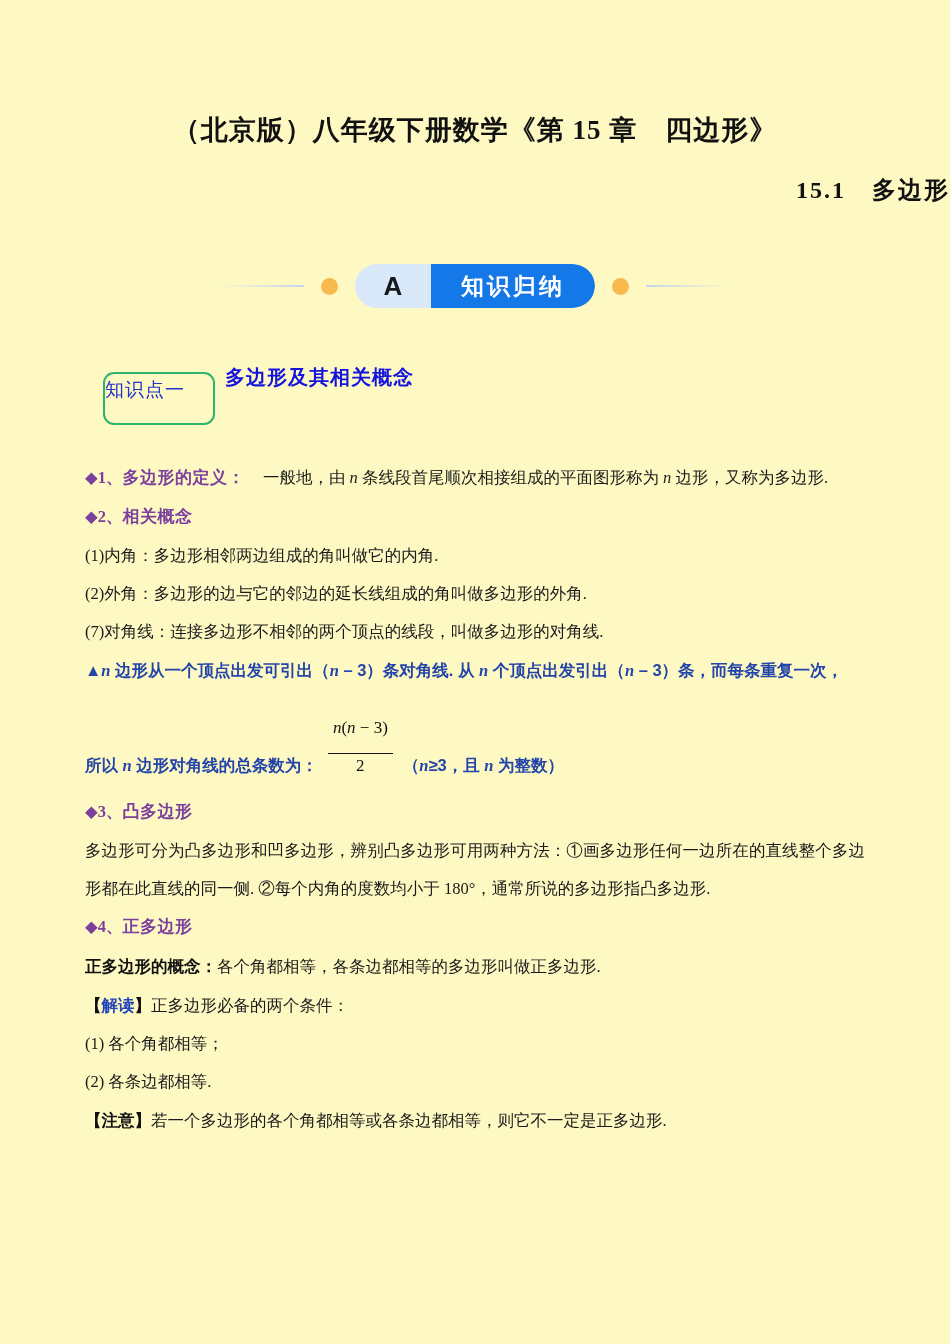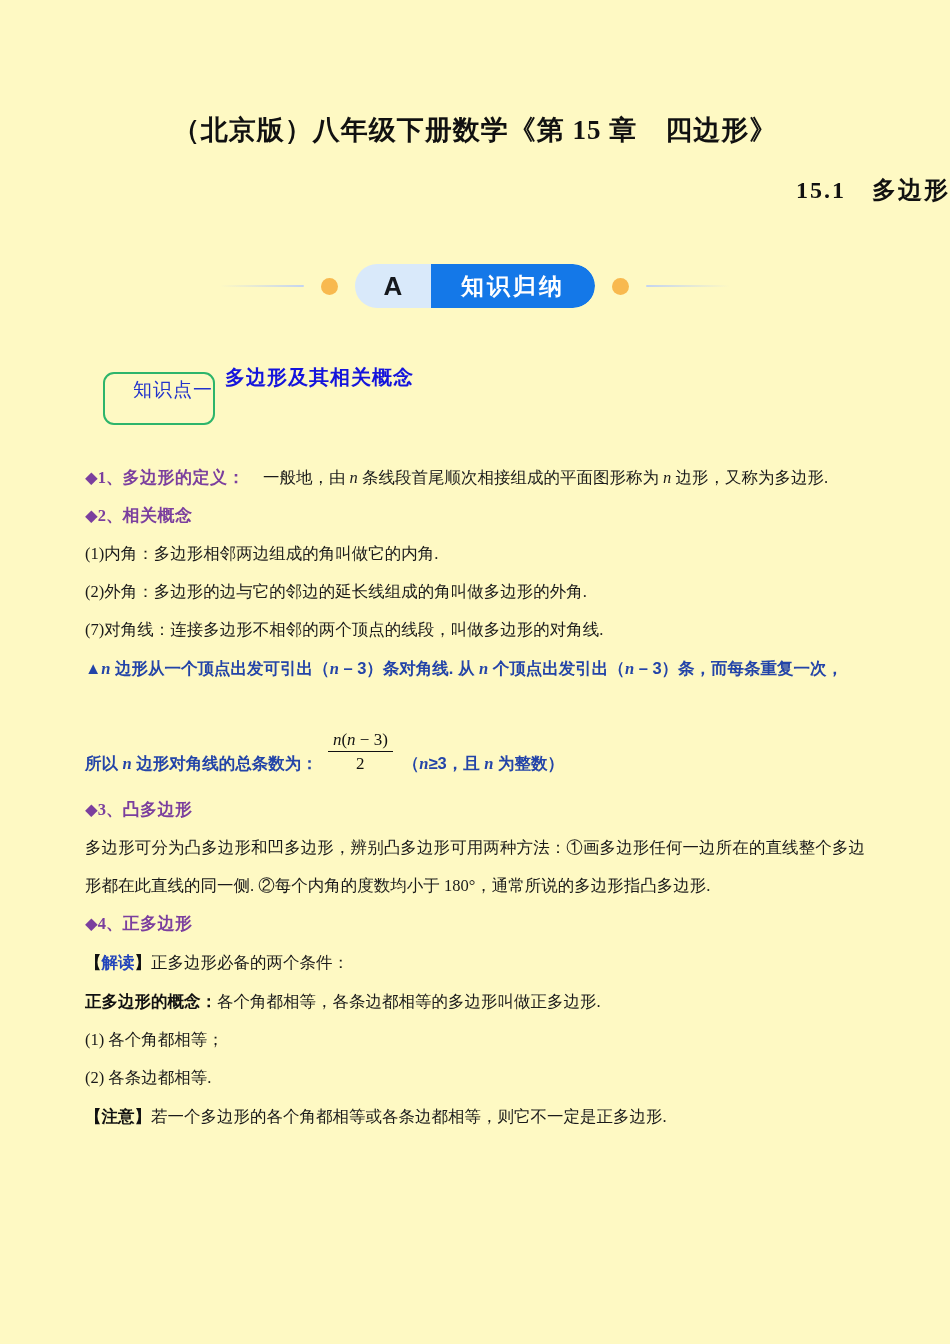--- a/index.html
+++ b/index.html
@@ -76,21 +76,21 @@
     margin:64px 0 0 103px;
     display:flex;
     align-items:flex-start;
   }
   .kp-box{
     border:2px solid #2db56b;
     border-radius:11px;
     width:108px;
     height:46px;
     padding:3px 0 0 0;
-    text-align:right;
+    text-align:left;
     color:#2233cc;
     font-size:19px;
     letter-spacing:1px;
     flex:0 0 auto;
   }
   .kp-heading{
     margin:-8px 0 0 10px;
     color:#1414dc;
     font-size:20px;
     font-weight:bold;
@@ -98,21 +98,21 @@
     letter-spacing:1px;
   }
   
   .content{
     margin:34px 85px 0 85px;
     font-size:16.5px;
   }
   .line{margin:0;line-height:38px;}
   .wrap2{margin:0;line-height:38px;text-align:justify;}
   .purple{color:#7b3f9e;font-weight:bold;}
-  .purple-label{color:#7b3f9e;font-weight:bold;font-family:Liberation Sans, sans-serif;font-size:17px;letter-spacing:0.5px;}
+  .purple-label{color:#7b3f9e;font-weight:bold;font-family:Liberation Mono, monospace;font-size:17px;letter-spacing:0.5px;}
   .blue-strong{color:#2344a8;font-weight:bold;font-family:"Liberation Sans","DejaVu Sans",sans-serif;font-size:16.5px;}
   .black-strong{color:#111;font-weight:bold;font-family:"Liberation Sans","DejaVu Sans",sans-serif;}
   .jiedu-word{color:#2244bb;}
   .mi{font-family:"Liberation Serif","DejaVu Serif",serif;font-style:italic;font-weight:bold;}
   .mi-plain{font-family:"Liberation Serif","DejaVu Serif",serif;font-style:italic;font-weight:normal;}
   .def-gap{display:inline-block;width:18px;}
   
   .formula-line{
     display:flex;
     align-items:flex-end;
@@ -122,21 +122,21 @@
   .frac{
     display:inline-flex;
     flex-direction:column;
     align-items:center;
     margin:0 10px;
     color:#111111;
     font-weight:normal;
     font-family:"Liberation Serif","DejaVu Serif",serif;
     font-size:17px;
   }
-  .frac .num{border-bottom:1.6px solid #111;padding:0 5px 1px 5px;line-height:1.25;}
+  .frac .num{border-bottom:1.6px solid #111;padding:0 5px 15px 5px;line-height:1.25;}
   .frac .den{line-height:1.25;padding-top:1px;}
 </style>
 </head>
 <body>
 
 <div class="page">
 
   <h1 class="title">（北京版）八年级下册数学《第 15 章　四边形》</h1>
   <h2 class="subtitle">15.1　多边形</h2>
 
@@ -178,23 +178,23 @@
       </span>
       <span class="blue-strong"><span>（</span><span class="mi">n</span><span>≥3，且 </span><span class="mi">n</span><span> 为整数）</span></span>
     </p>
 
     <p class="line"><span class="purple">◆3、</span><span class="purple-label">凸多边形</span></p>
 
     <p class="wrap2">多边形可分为凸多边形和凹多边形，辨别凸多边形可用两种方法：①画多边形任何一边所在的直线整个多边形都在此直线的同一侧. ②每个内角的度数均小于 180°，通常所说的多边形指凸多边形.</p>
 
     <p class="line"><span class="purple">◆4、</span><span class="purple-label">正多边形</span></p>
 
+    <p class="line"><span class="black-strong">正多边形的概念：</span><span>各个角都相等，各条边都相等的多边形叫做正多边形.</span></p>
+
     <p class="line"><span class="black-strong">【</span><span class="black-strong jiedu-word">解读</span><span class="black-strong">】</span><span>正多边形必备的两个条件：</span></p>
-
-    <p class="line"><span class="black-strong">正多边形的概念：</span><span>各个角都相等，各条边都相等的多边形叫做正多边形.</span></p>
 
     <p class="line">(1)  各个角都相等；</p>
     <p class="line">(2)  各条边都相等.</p>
 
     <p class="line"><span class="black-strong">【注意】</span><span>若一个多边形的各个角都相等或各条边都相等，则它不一定是正多边形.</span></p>
 
   </div>
 </div>
 
 </body></html>

